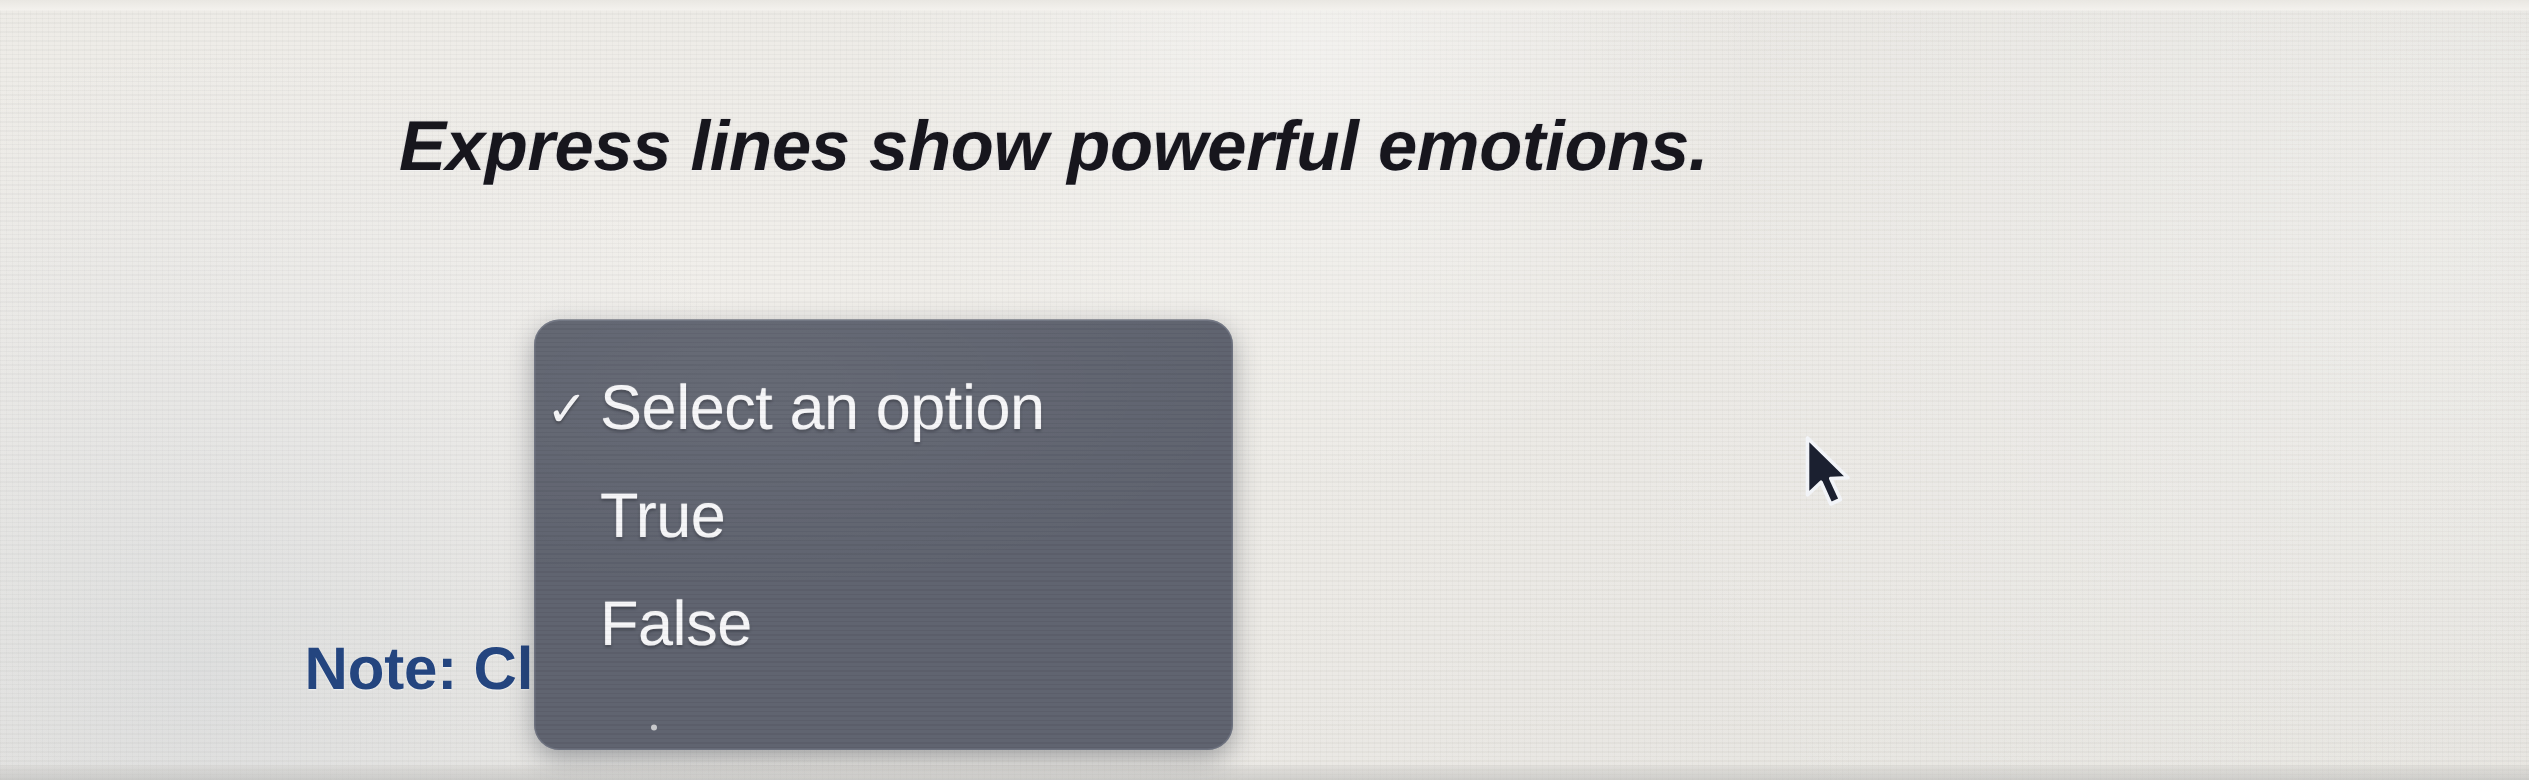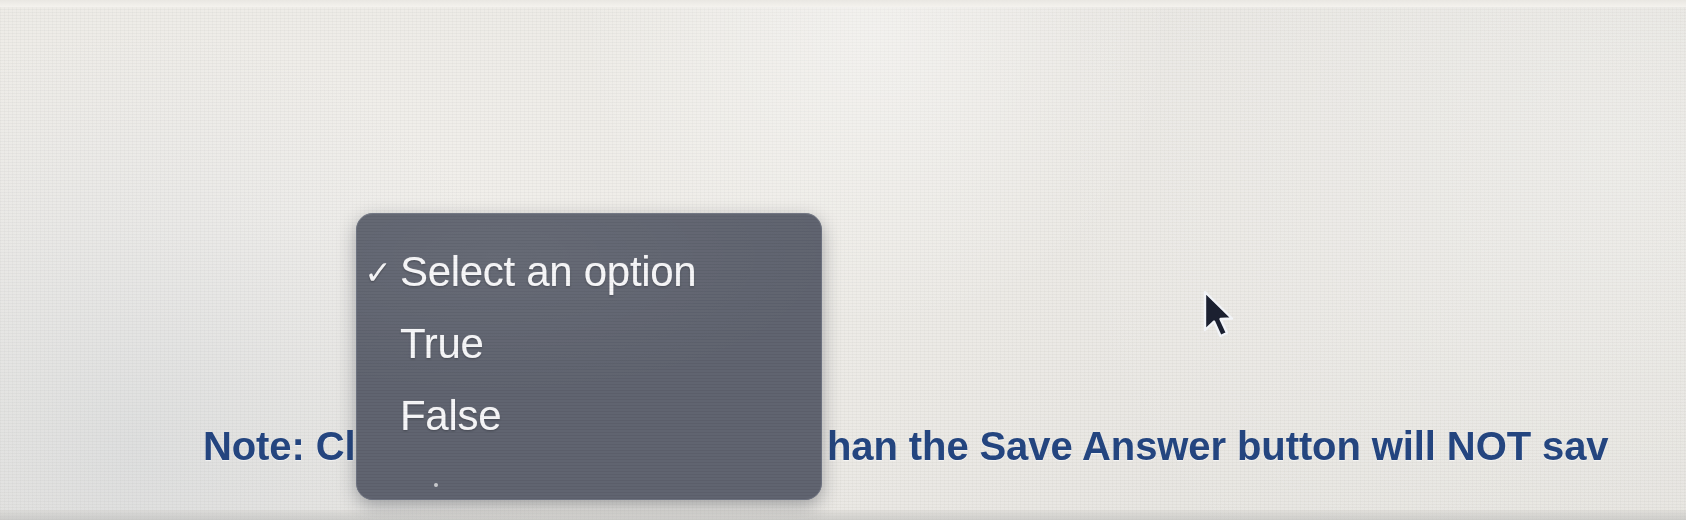--- a/index.html
+++ b/index.html
@@ -195,24 +195,24 @@
 
 <div id="screen">
 
   <div class="bg-base"></div>
   <div class="bg-scan"></div>
   <div class="bg-vert"></div>
   <div class="bg-glare"></div>
   <div class="bg-top-edge"></div>
   <div class="bg-bottom-edge"></div>
 
+  <div class="question-text">Express lines show powerful emotions.</div>
 
   <div class="note-text">Note: Cl</div>
 
-  <div class="note-text" style="left:827px;">han the Save Answer button will NOT sav</div>
 
   <div class="dropdown-popup">
 
     <div class="option-row r0">
       <span class="option-check">✓</span>
       <span class="option-label">Select an option</span>
     </div>
 
     <div class="option-row r1">
       <span class="option-check hidden"></span>

